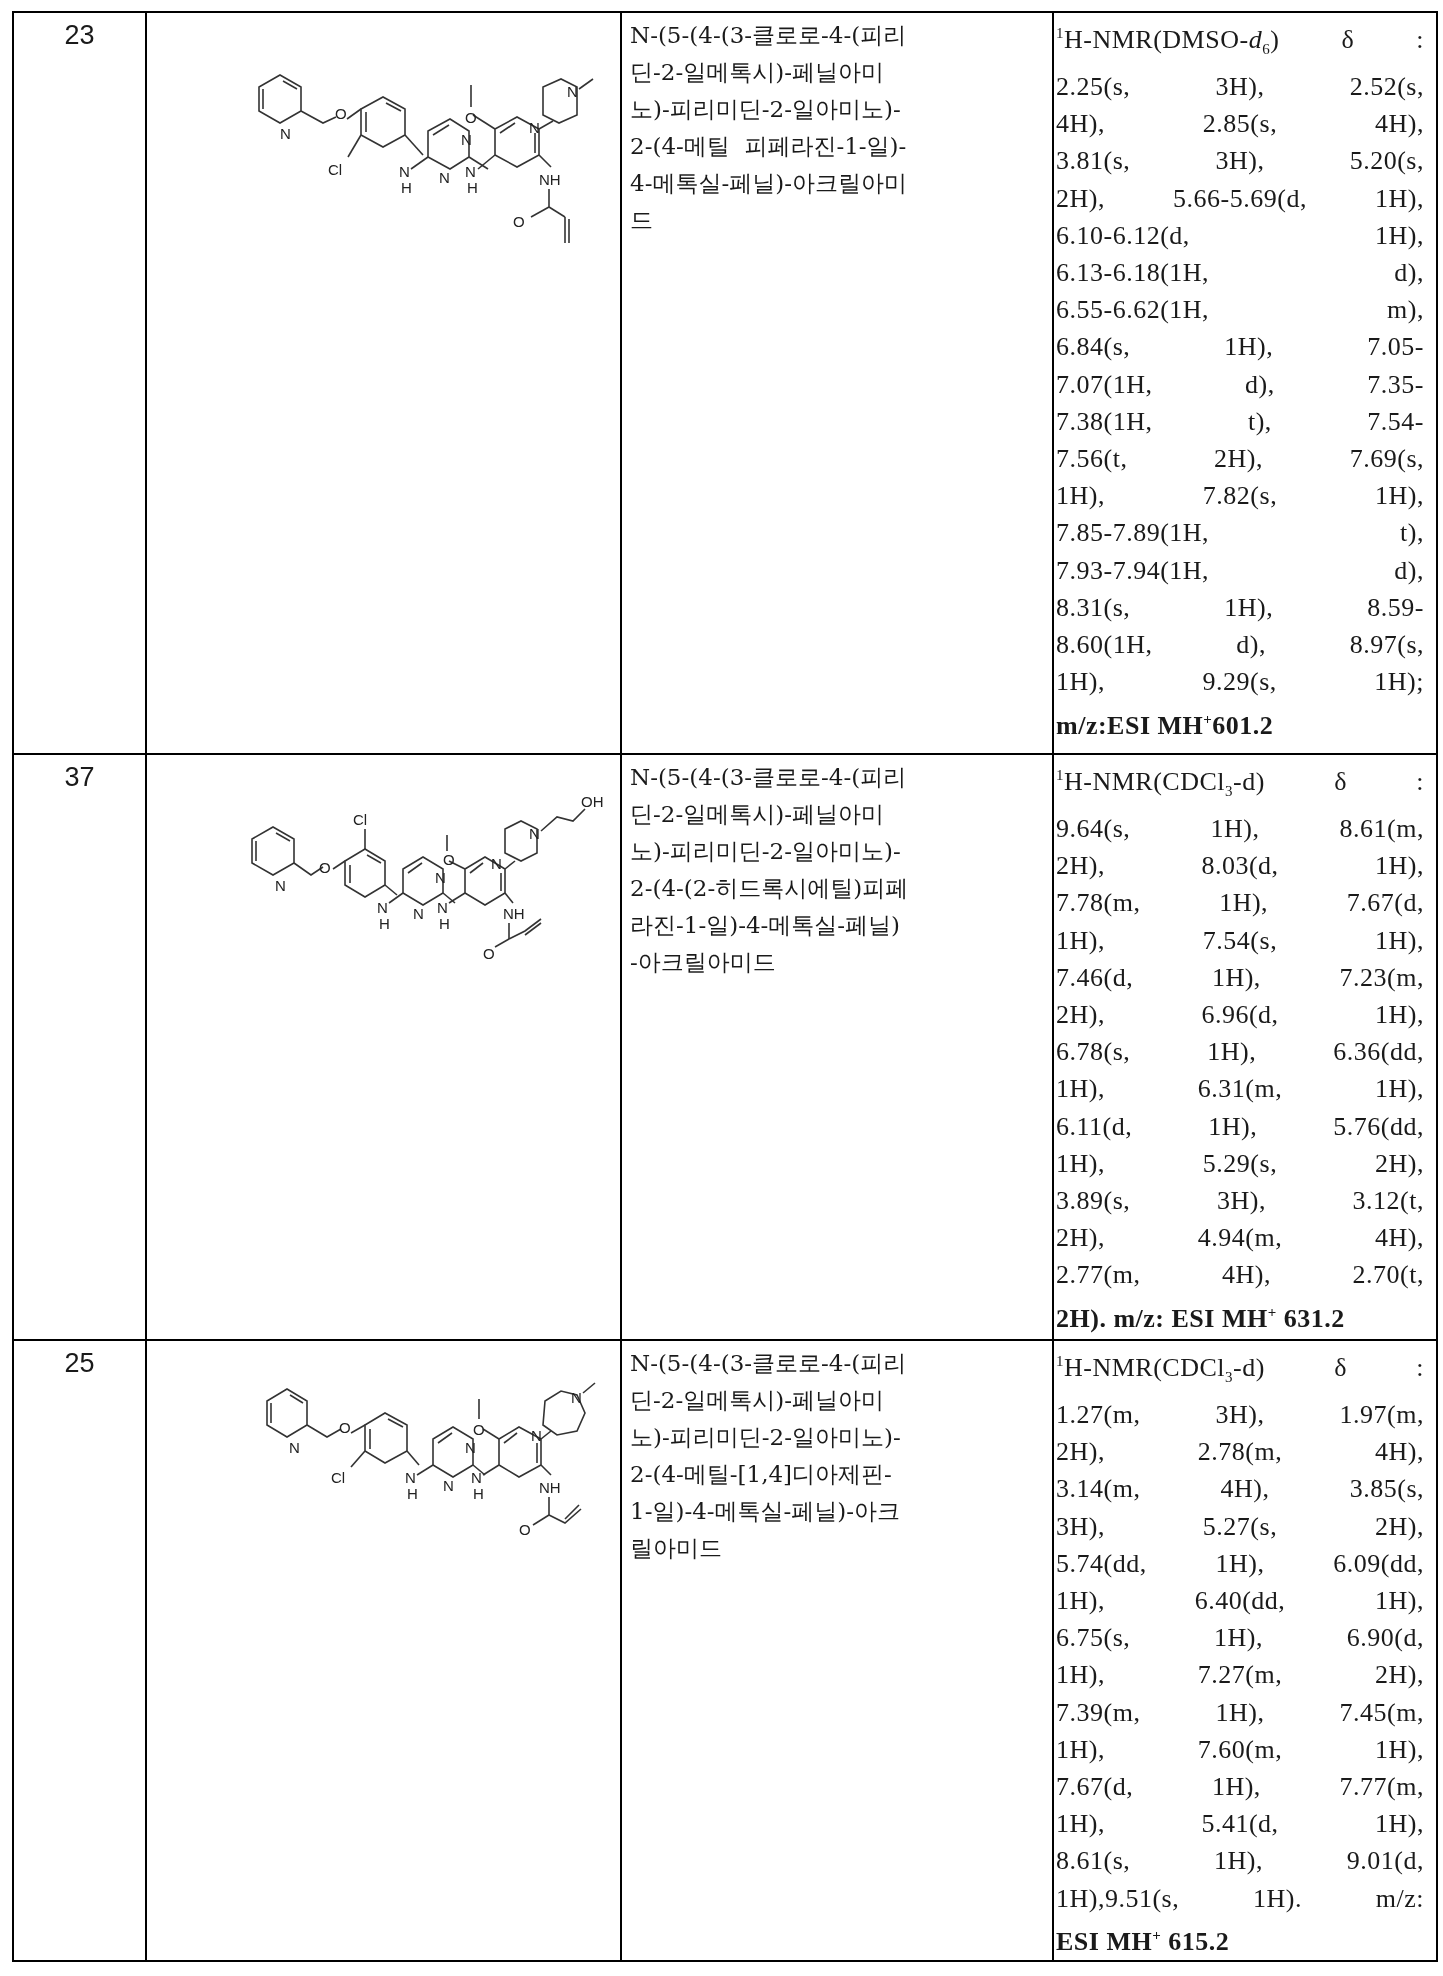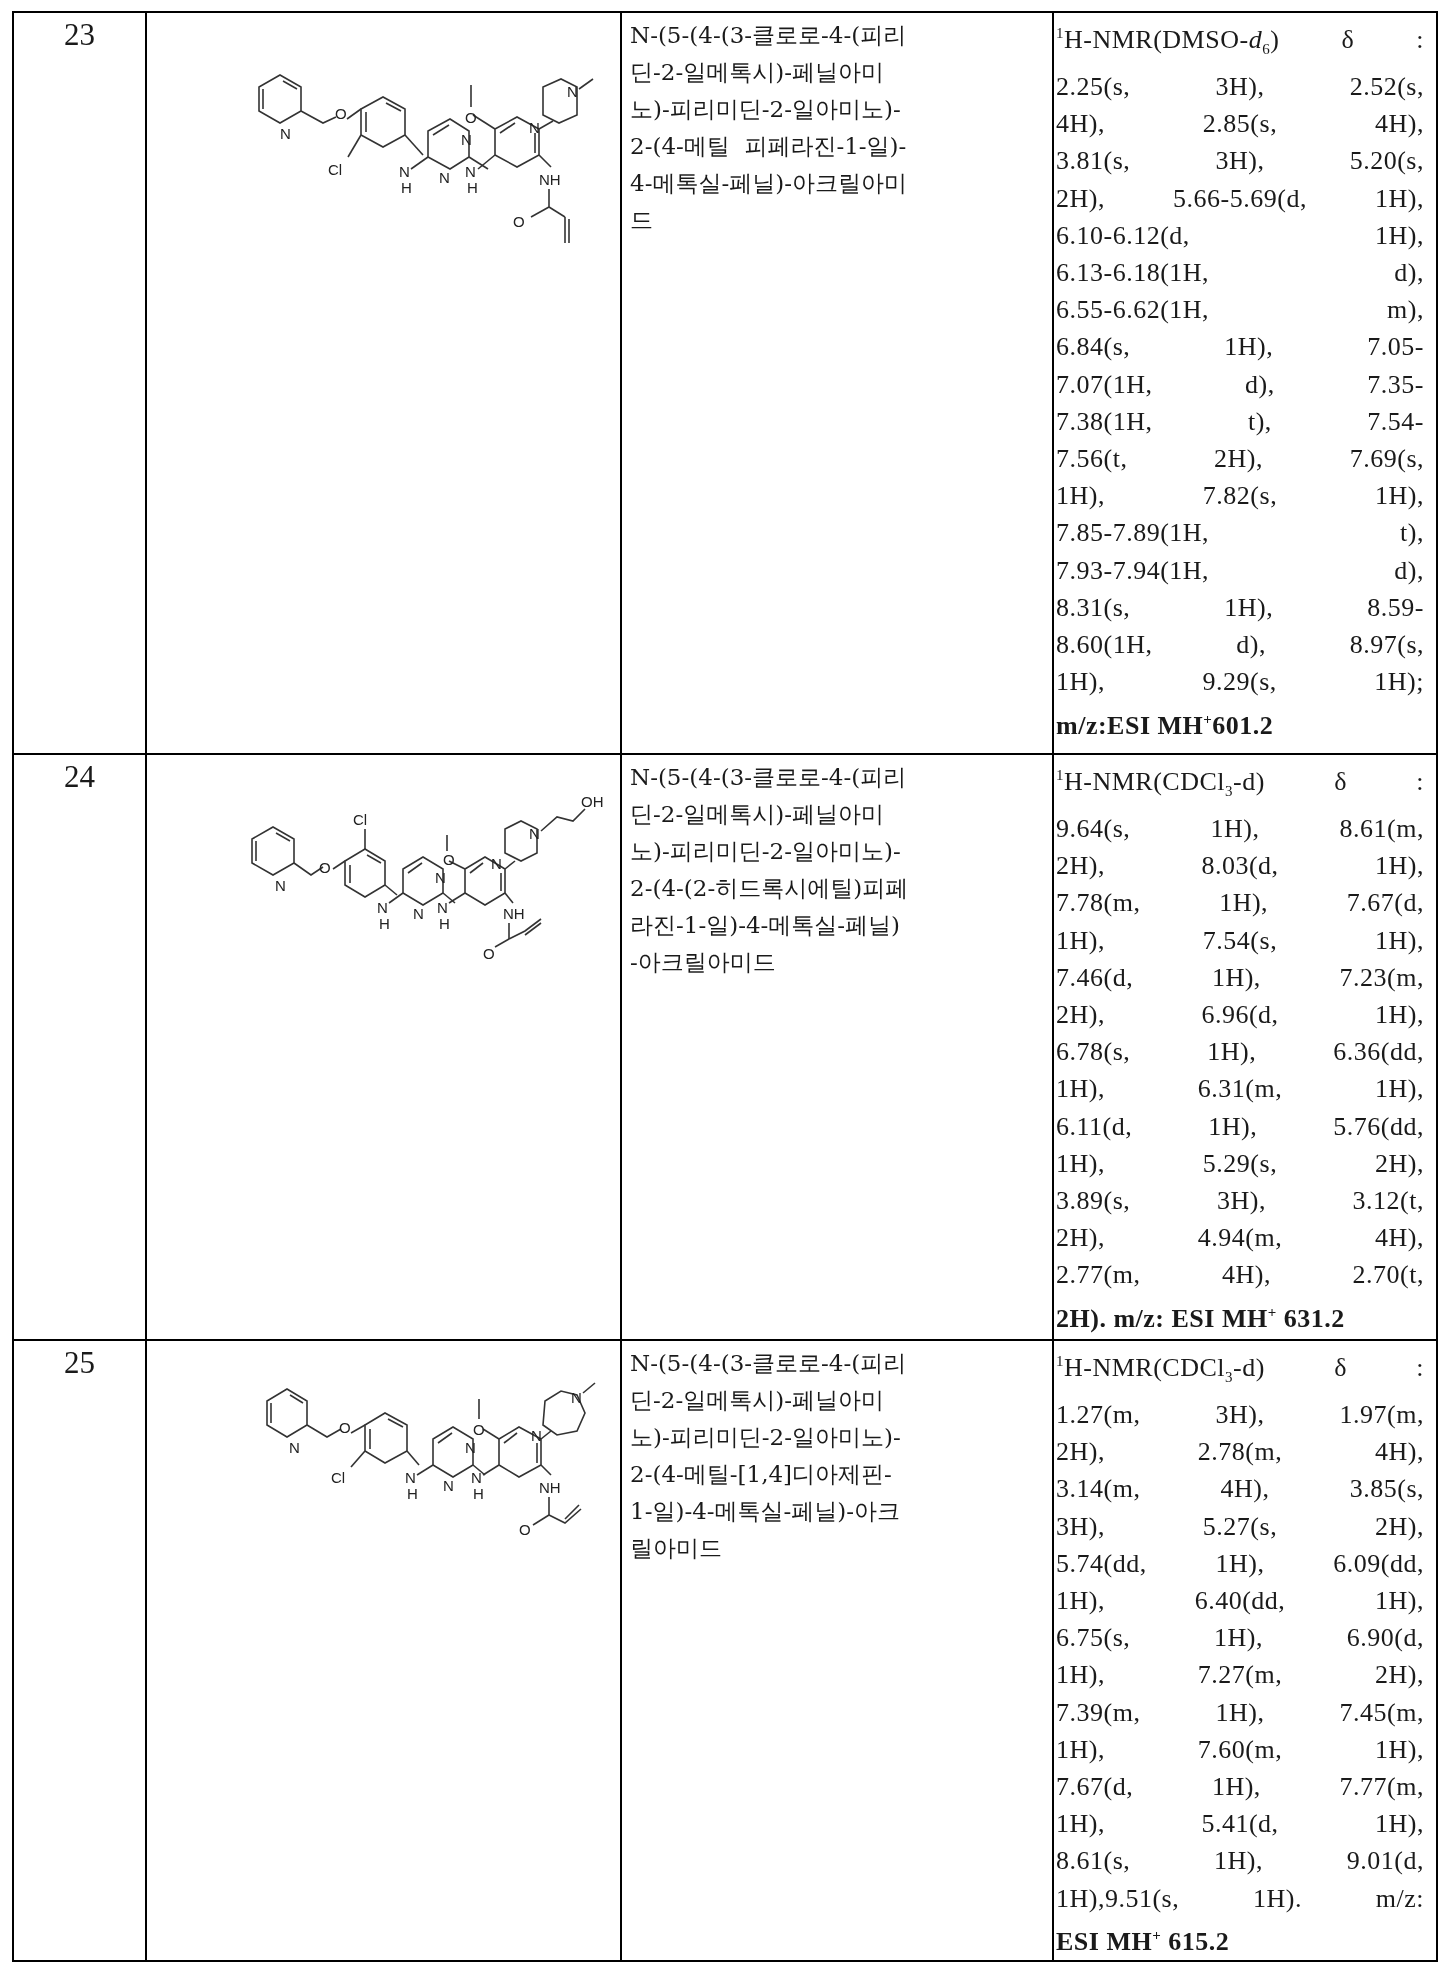--- a/index.html
+++ b/index.html
@@ -8,22 +8,22 @@
   table.cmp { position: absolute; left: 12px; top: 11px; width: 1424px;
               border-collapse: collapse; table-layout: fixed; }
   table.cmp td { border: 2px solid #000; vertical-align: top; padding: 0; }
   col.c-no { width: 133px; }
   col.c-str { width: 475px; }
   col.c-name { width: 432px; }
   col.c-nmr { width: 384px; }
   tr.r1 { height: 742px; }
   tr.r2 { height: 586px; }
   tr.r3 { height: 540px; }
-  .num { text-align: center; font-size: 31px; padding-top: 4px; line-height: 36px;
-         font-family: Liberation Serif, serif; }
+  .num { text-align: center; font-size: 27px; padding-top: 4px; line-height: 36px;
+         font-family: Liberation Sans, sans-serif; }
   .struct { position: relative; }
   .struct svg { display: block; margin-left: 6px; margin-top: 14px; }
   .name { font-size: 23px; line-height: 37px; padding: 4px 22px 0 8px; word-break: break-all; }
   .nmr { font-size: 26px; line-height: 37.2px; padding: 2px 12px 0 2px;
          text-align: justify; text-align-last: left;
          font-family: "Liberation Serif", "DejaVu Serif", serif; letter-spacing: 0.5px; }
   .nmr sup, .nmr sub { font-size: 15px; }
   .nmr .nmr-line { display: block; text-align: justify; text-align-last: justify; }
   .nmr .nmr-line.last { text-align-last: left; font-weight: bold; }
   svg text { font-family: "Liberation Sans", "DejaVu Sans", sans-serif; font-size: 15px; fill: #222; }
@@ -127,21 +127,21 @@
           <span class="nmr-line">8.31(s,   1H),    8.59-</span>
           <span class="nmr-line">8.60(1H,  d),  8.97(s,</span>
           <span class="nmr-line">1H),    9.29(s,    1H);</span>
           <span class="nmr-line last"><span>m/z:ESI MH</span><sup>+</sup><span>601.2</span></span>
         </div>
       </td>
     </tr>
 
     <tr class="r2">
       <td>
-        <div class="num">24</div>
+        <div class="num">37</div>
       </td>
       <td class="struct">
         <svg width="460" height="220" viewBox="0 0 460 220">
           <polygon points="120,58 141,70 141,94 120,106 99,94 99,70"></polygon>
           <line x1="123" y1="64" x2="137" y2="72"></line>
             <line x1="103" y1="72" x2="103" y2="92"></line>
           <text x="122" y="122">N</text>
           <polyline points="141,94 158,106 170,98"></polyline>
           <text x="166" y="104">O</text>
           <line x1="180" y1="100" x2="192" y2="92"></line>

